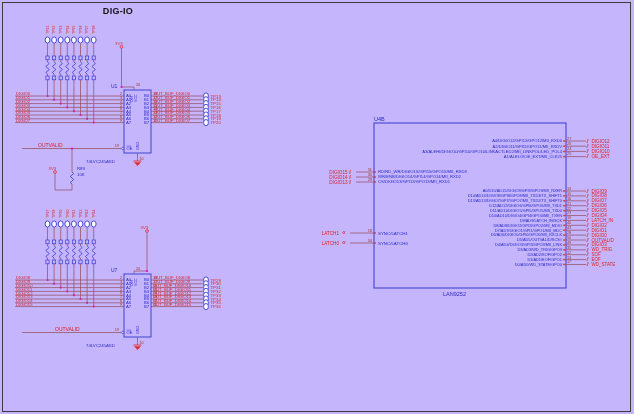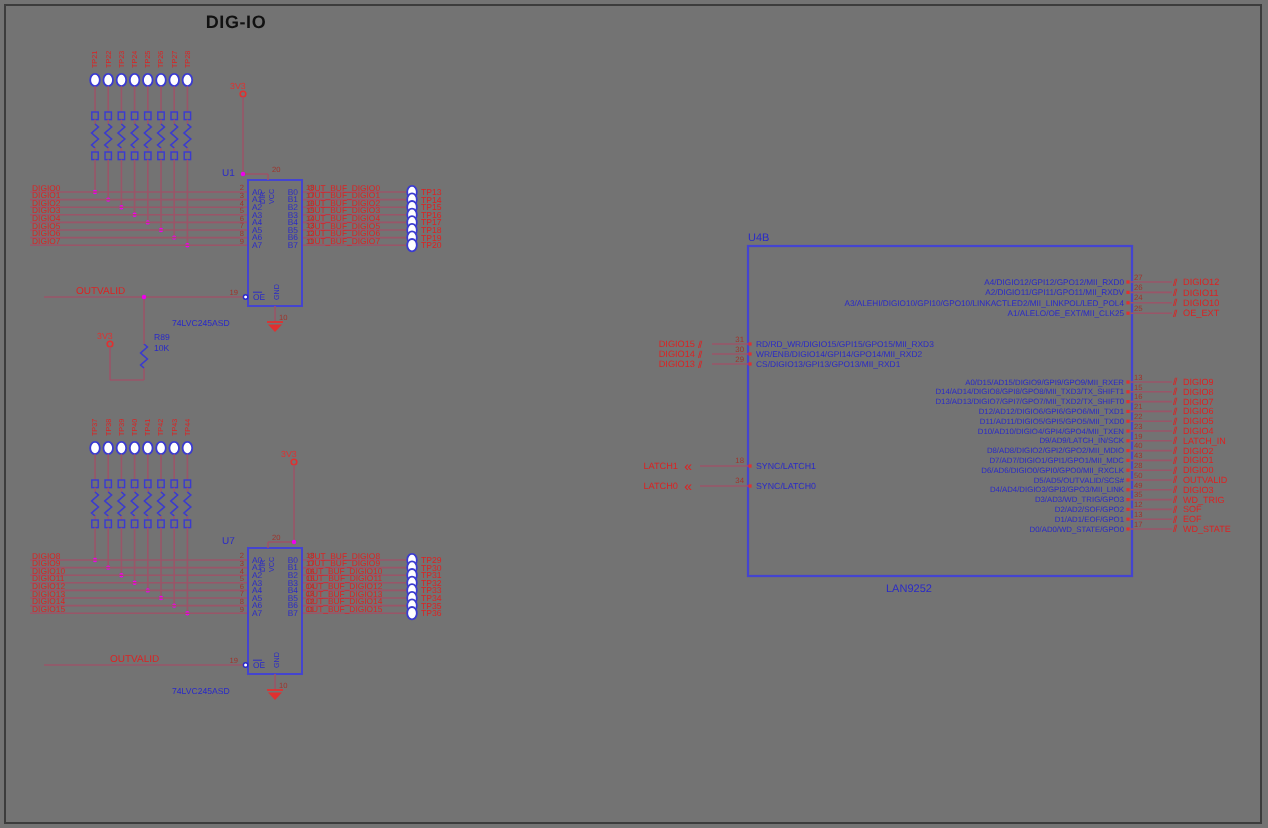--- a/index.html
+++ b/index.html
@@ -1,16 +1,16 @@
 <!DOCTYPE html>
 <html><head>
 <meta charset="utf-8">
 <style>
   html,body{margin:0;padding:0;background:#fff;}
-  #sheet{position:relative;width:634px;height:414px;background:#737373;overflow:hidden;
+  #sheet{position:relative;width:634px;height:414px;background:#c4b5fd;overflow:hidden;
          font-family:"Liberation Sans",sans-serif;}
   #frame{position:absolute;left:2px;top:2px;width:627px;height:408px;border:1px solid #3c3c3c;}
   #page-title{position:absolute;left:68px;top:6px;width:100px;text-align:center;
               font-size:9px;font-weight:bold;color:#111;letter-spacing:.3px;}
   svg{position:absolute;left:0;top:0;}
   svg text{font-family:"Liberation Sans",sans-serif;}
 </style>
 </head>
 <body>
 

